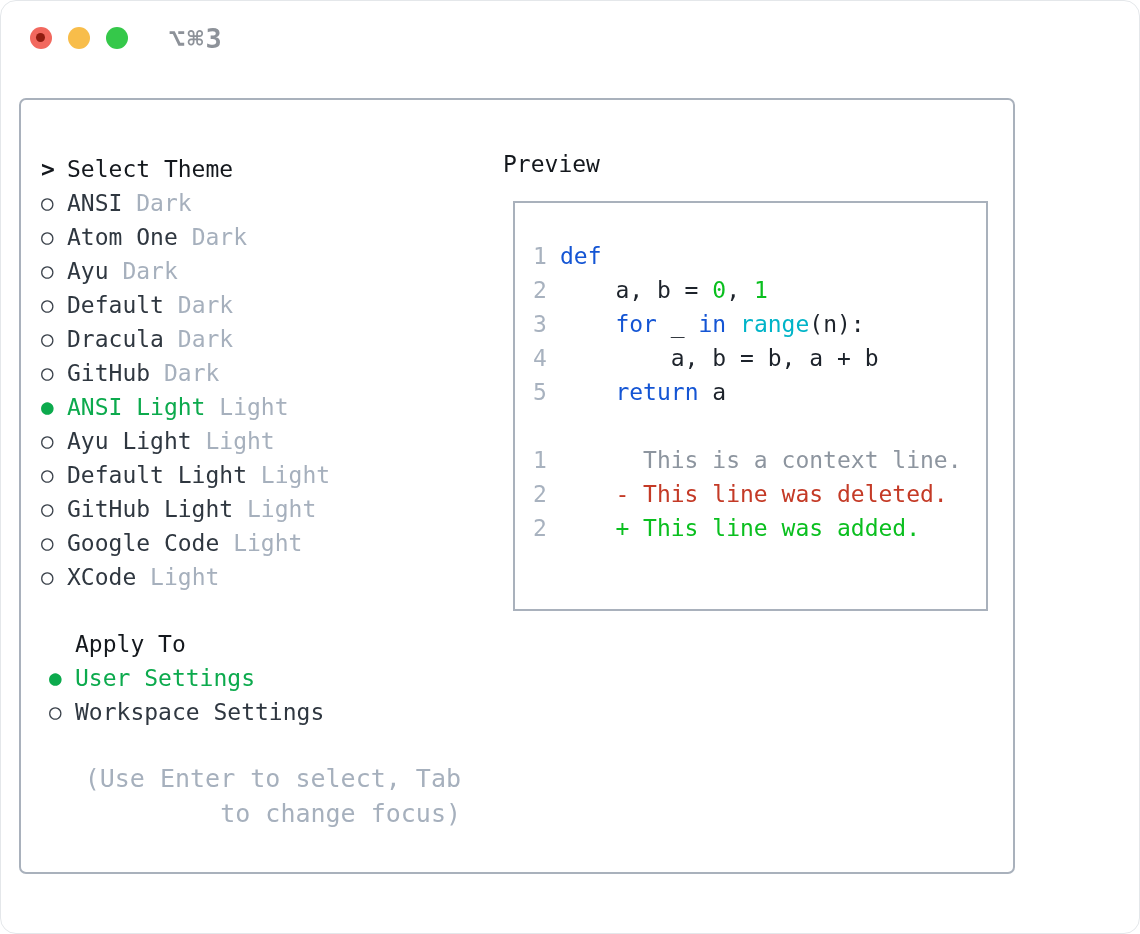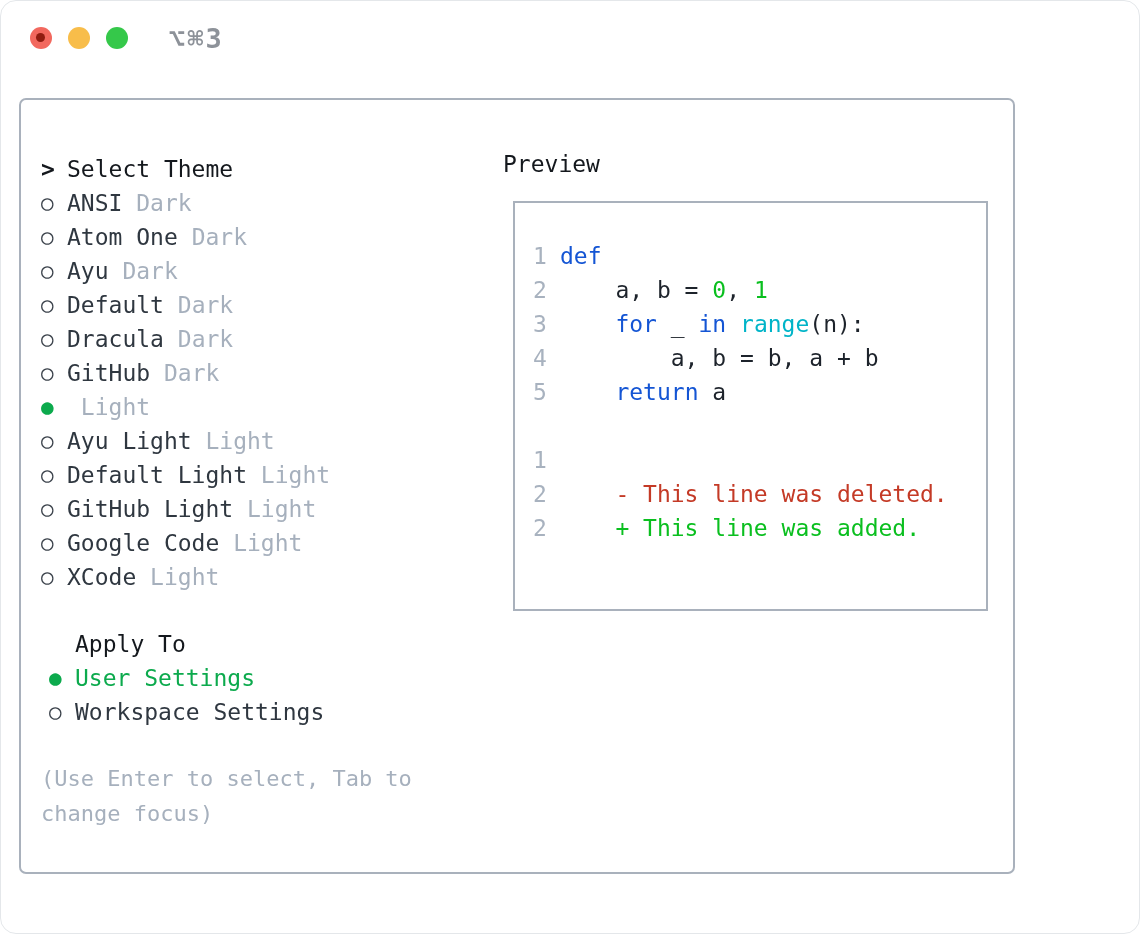--- a/index.html
+++ b/index.html
@@ -43,21 +43,21 @@
   .marker.sel { color: var(--accent_green); }
   .hdr-marker { width: 26px; flex: 0 0 26px; font-weight: 700; color: var(--heading); }
   .hdr { font-weight: 400; color: var(--heading); }
   .label { color: var(--item_text); }
   .label.sel { color: var(--accent_green); }
   .tag { color: var(--tag_gray); }
 
   .apply-to { position: absolute; left: 20px; top: 527px; margin-left: 8px; }
   .help {
     position: absolute; left: 20px; top: 661px; width: 420px;
-    color: var(--tag_gray); font-size: 22px; line-height: 35px;
+    color: var(--tag_gray); font-size: 25px; line-height: 35px; text-align: right;
   }
 
   
   .preview-label { position: absolute; left: 482px; top: 47px; }
   .preview-box {
     position: absolute; left: 492px; top: 101px; width: 475px; height: 410px;
     border: 2px solid var(--border_gray); background: #fff;
   }
   .code { position: absolute; left: 18px; top: 36px; }
   .pline { display: flex; height: 34px; align-items: center; white-space: pre; font-size: 23px; }
@@ -89,21 +89,21 @@
         <span class="hdr-marker">&gt;</span>
         <span class="hdr">Select Theme</span>
       </div>
       <div id="theme-items">
           <div class="row"><span class="marker">○</span><span class="label">ANSI</span><span class="tag"> Dark</span></div>
           <div class="row"><span class="marker">○</span><span class="label">Atom One</span><span class="tag"> Dark</span></div>
           <div class="row"><span class="marker">○</span><span class="label">Ayu</span><span class="tag"> Dark</span></div>
           <div class="row"><span class="marker">○</span><span class="label">Default</span><span class="tag"> Dark</span></div>
           <div class="row"><span class="marker">○</span><span class="label">Dracula</span><span class="tag"> Dark</span></div>
           <div class="row"><span class="marker">○</span><span class="label">GitHub</span><span class="tag"> Dark</span></div>
-          <div class="row"><span class="marker sel">●</span><span class="tag"> Light</span></div>
+          <div class="row"><span class="marker sel">●</span><span class="label sel">ANSI Light</span><span class="tag"> Light</span></div>
           <div class="row"><span class="marker">○</span><span class="label">Ayu Light</span><span class="tag"> Light</span></div>
           <div class="row"><span class="marker">○</span><span class="label">Default Light</span><span class="tag"> Light</span></div>
           <div class="row"><span class="marker">○</span><span class="label">GitHub Light</span><span class="tag"> Light</span></div>
           <div class="row"><span class="marker">○</span><span class="label">Google Code</span><span class="tag"> Light</span></div>
           <div class="row"><span class="marker">○</span><span class="label">XCode</span><span class="tag"> Light</span></div>
         </div>
     </div>
 
     <div class="apply-to mono">
       <div class="row">
@@ -125,20 +125,20 @@
     </div>
 
     <div class="preview-box">
       <div class="code" id="preview-code">
           <div class="pline"><span class="ln">1</span><span class="seg-kw">def</span></div>
           <div class="pline"><span class="ln">2</span><span class="seg-fg">    a, b = </span><span class="seg-num">0</span><span class="seg-fg">, </span><span class="seg-num">1</span></div>
           <div class="pline"><span class="ln">3</span><span class="seg-fg">    </span><span class="seg-kw">for</span><span class="seg-fg"> _ </span><span class="seg-kw">in</span><span class="seg-fg"> </span><span class="seg-fn">range</span><span class="seg-fg">(n):</span></div>
           <div class="pline"><span class="ln">4</span><span class="seg-fg">        a, b = b, a + b</span></div>
           <div class="pline"><span class="ln">5</span><span class="seg-fg">    </span><span class="seg-kw">return</span><span class="seg-fg"> a</span></div>
           <div class="pline"><span class="ln"></span></div>
-          <div class="pline"><span class="ln">1</span></div>
+          <div class="pline"><span class="ln">1</span><span class="seg-ctx">      This is a context line.</span></div>
           <div class="pline"><span class="ln">2</span><span class="seg-del">    - This line was deleted.</span></div>
           <div class="pline"><span class="ln">2</span><span class="seg-add">    + This line was added.</span></div>
         </div>
     </div>
 
   </div>
 </div>
 
 </body></html>

